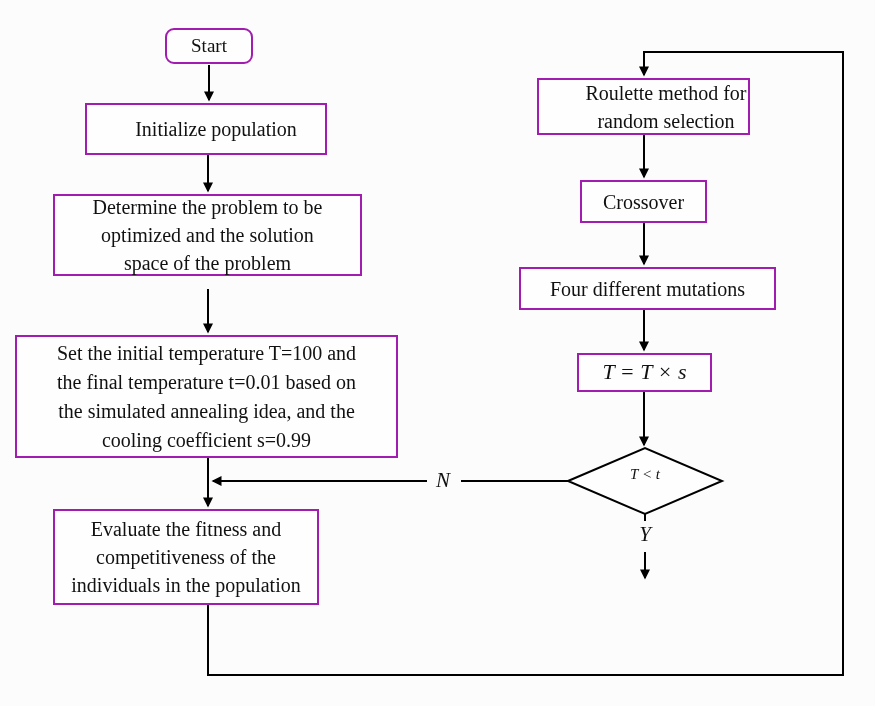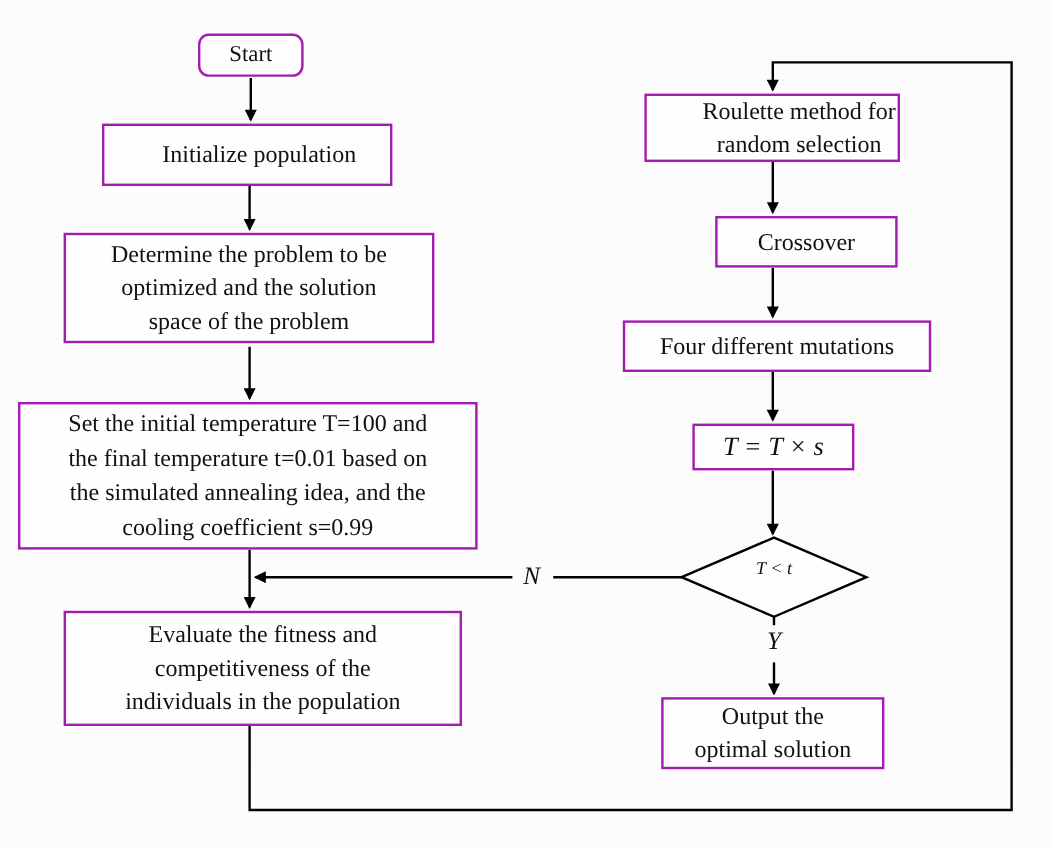--- a/index.html
+++ b/index.html
@@ -41,25 +41,25 @@
     line-height: 1.4;
     white-space: pre-line;
   }
   .node.start {
     left: 165px; top: 28px; width: 88px; height: 36px;
     border-radius: 9px;
     border-width: 2.5px;
     font-size: 19px;
   }
   .node.initialize { left: 85px;  top: 103px; width: 242px; height: 52px; padding-left: 20px; }
-  .node.determine  { left: 53px;  top: 194px; width: 309px; height: 92px; }
+  .node.determine  { left: 53px;  top: 194px; width: 309px; height: 82px; }
   .node.set-temp   { left: 15px;  top: 335px; width: 383px; height: 123px; line-height: 1.45; }
-  .node.evaluate   { left: 53px;  top: 509px; width: 332px; height: 96px; }
+  .node.evaluate   { left: 53px;  top: 509px; width: 266px; height: 96px; }
   .node.roulette   { left: 537px; top: 78px;  width: 213px; height: 57px; padding-left: 45px; }
-  .node.crossover  { left: 596px; top: 180px; width: 152px; height: 43px; }
+  .node.crossover  { left: 580px; top: 180px; width: 127px; height: 43px; }
   .node.mutations  { left: 519px; top: 267px; width: 257px; height: 43px; }
   .node.temp-update {
     left: 577px; top: 353px; width: 135px; height: 39px;
     border-width: 2.5px;
     font-style: italic;
     font-size: 22px;
   }
   .node.output { left: 551px; top: 581px; width: 186px; height: 60px; }
   .float-label {
     position: absolute;
@@ -135,22 +135,20 @@
 
   <div class="node roulette">Roulette method for
 random selection</div>
 
   <div class="node crossover">Crossover</div>
 
   <div class="node mutations">Four different mutations</div>
 
   <div class="node temp-update">T = T × s</div>
 
-  <div class="node output">Output the
-optimal solution</div>
 
   <div class="float-label label-decision">T &lt; t</div>
 
   <div class="float-label label-n">N</div>
 
   <div class="float-label label-y">Y</div>
 
 </div>
 
 </body></html>

